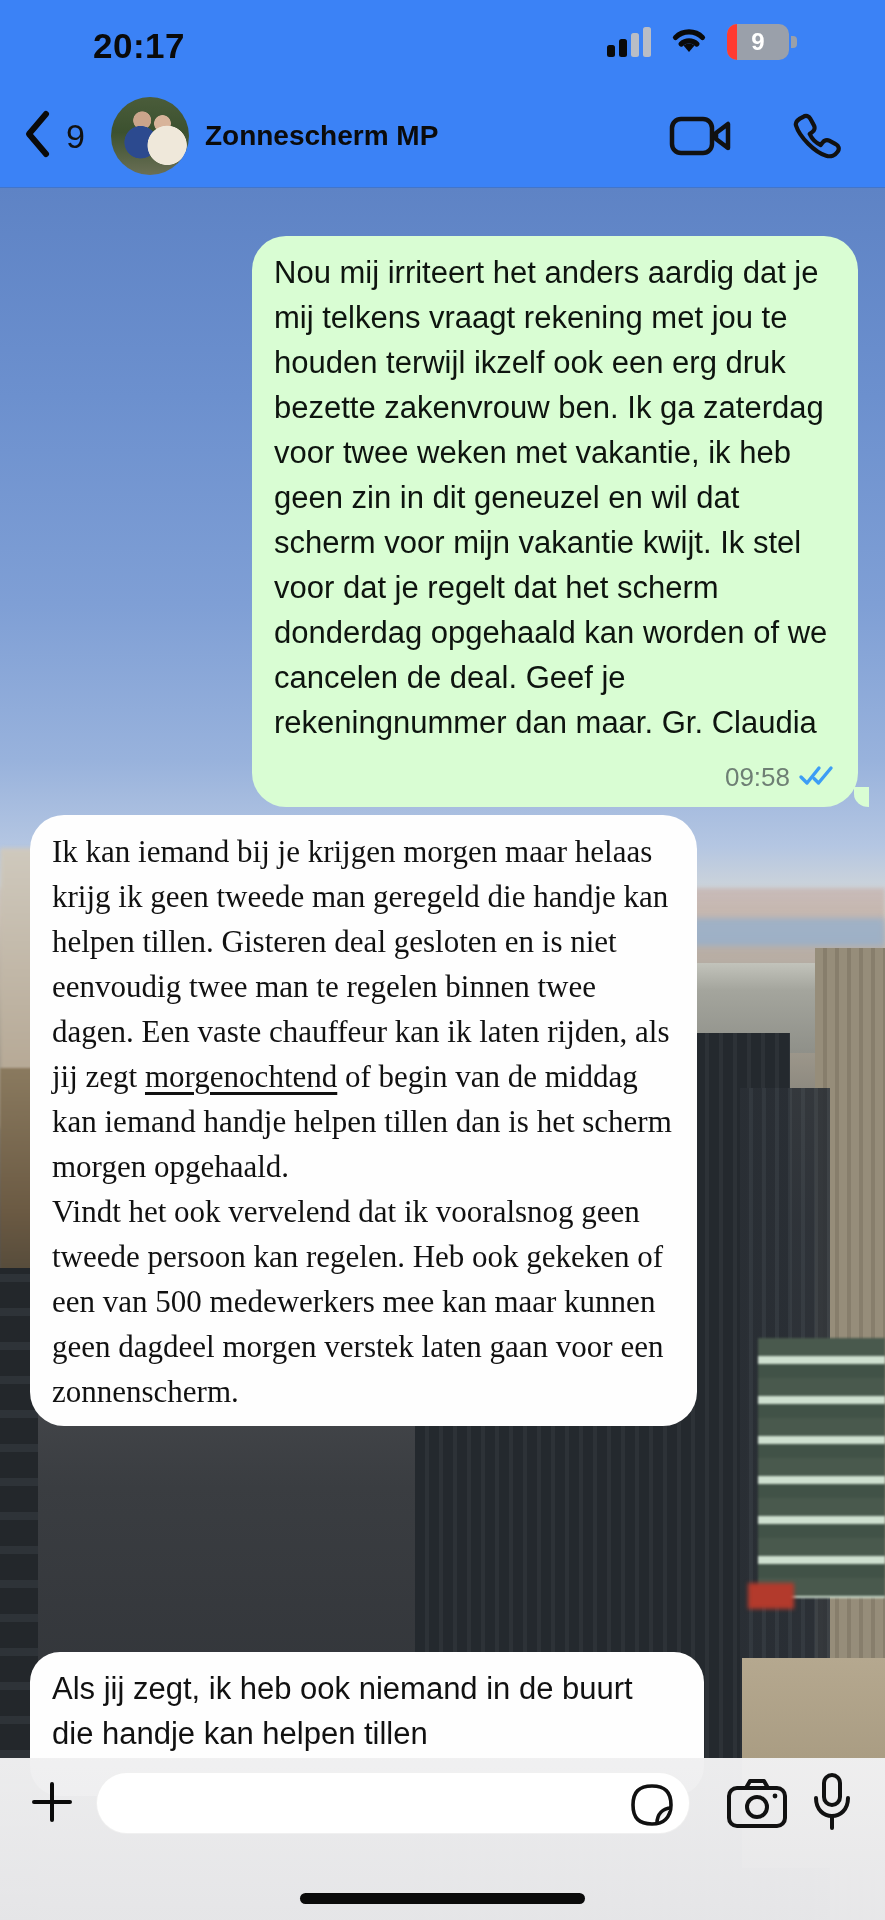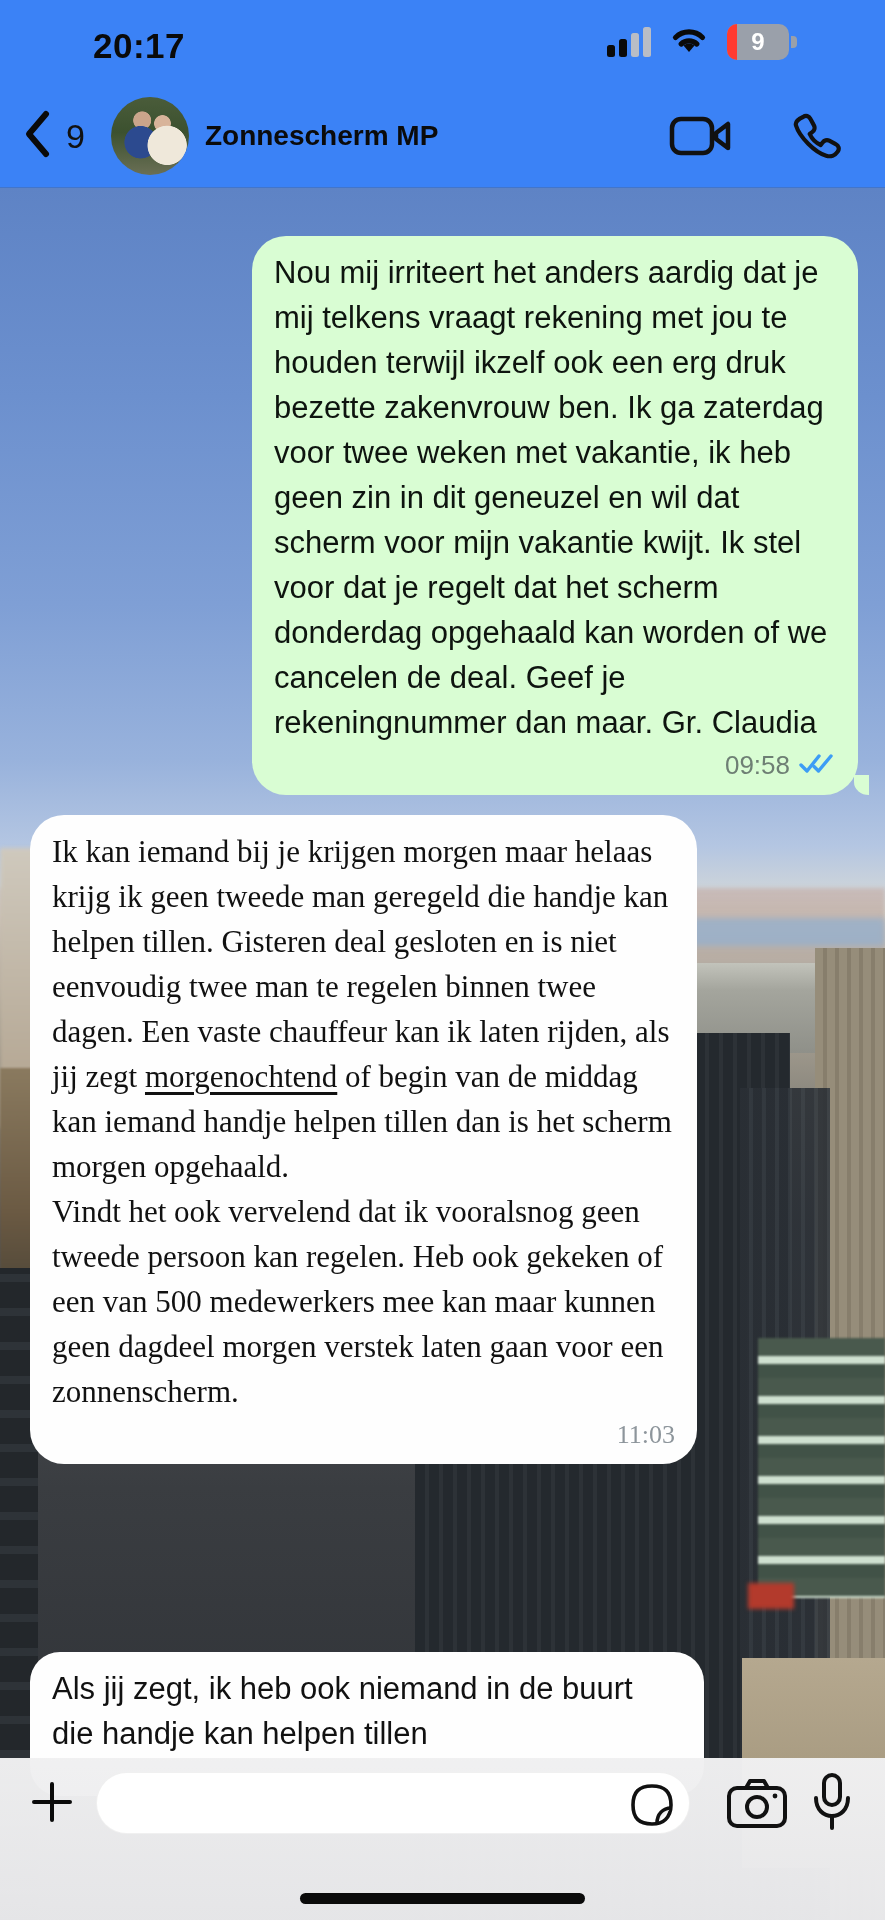--- a/index.html
+++ b/index.html
@@ -74,21 +74,21 @@
   .header-actions { display:flex; align-items:center; gap:58px; padding-right:44px; }
   .icon-btn { display:flex; align-items:center; justify-content:center; cursor:pointer; }
 
   
   .bubble { position:absolute; border-radius:34px; padding:14px 22px 12px 22px; z-index:5;
     font-size:31px; line-height:45px; color:#0e140f; }
   .bubble.out { background:#d9fdd3; right:27px; }
   .bubble.in  { background:#fefefe; left:30px; color:#111; }
   .bubble.out::after { content:""; position:absolute; right:-11px; bottom:0; width:15px; height:20px;
     background:#d9fdd3; border-bottom-left-radius:16px 14px; }
-  .bubble .meta { display:flex; justify-content:flex-end; align-items:center; gap:8px; margin-top:2px; height:36px; }
+  .bubble .meta { display:flex; justify-content:flex-end; align-items:center; gap:8px; margin-top:14px; height:36px; }
   .bubble .time { font-size:26px; color:#6e7f74; }
   .bubble.in .time { color:#8d959b; }
   .bubble p + p { }
   .u-link { text-decoration:underline; text-underline-offset:5px; }
   #msg1 { top:236px; width:606px; }
   #msg2 { top:815px; width:667px;font-family:Liberation Serif, serif; }
   #msg3 { top:1652px; width:674px; border-radius:30px; padding-bottom:40px; }
 
   
   .composer { position:absolute; left:0; top:1758px; width:885px; height:162px;
@@ -189,23 +189,20 @@
         </svg>
       </span>
     </div>
   </div>
 
   <div class="bubble in" id="msg2">
     <p>
       <span>Ik kan iemand bij je krijgen morgen maar helaas krijg ik geen tweede man geregeld die handje kan helpen tillen. Gisteren deal gesloten en is niet eenvoudig twee man te regelen binnen twee dagen. Een vaste chauffeur kan ik laten rijden, als jij zegt </span><span class="u-link">morgenochtend</span><span> of begin van de middag kan iemand handje helpen tillen dan is het scherm morgen opgehaald.</span>
     </p>
     <p><span>Vindt het ook vervelend dat ik vooralsnog geen tweede persoon kan regelen. Heb ook gekeken of een van 500 medewerkers mee kan maar kunnen geen dagdeel morgen verstek laten gaan voor een zonnenscherm.</span></p>
-    <div class="meta">
-      <span class="time">11:03</span>
-    </div>
   </div>
 
   <div class="bubble in" id="msg3">
     <p><span>Als jij zegt, ik heb ook niemand in de buurt die handje kan helpen tillen</span></p>
   </div>
 
   <div class="composer">
     <div class="plus-btn">
       <span>
         <svg width="48" height="48" viewBox="0 0 48 48">

